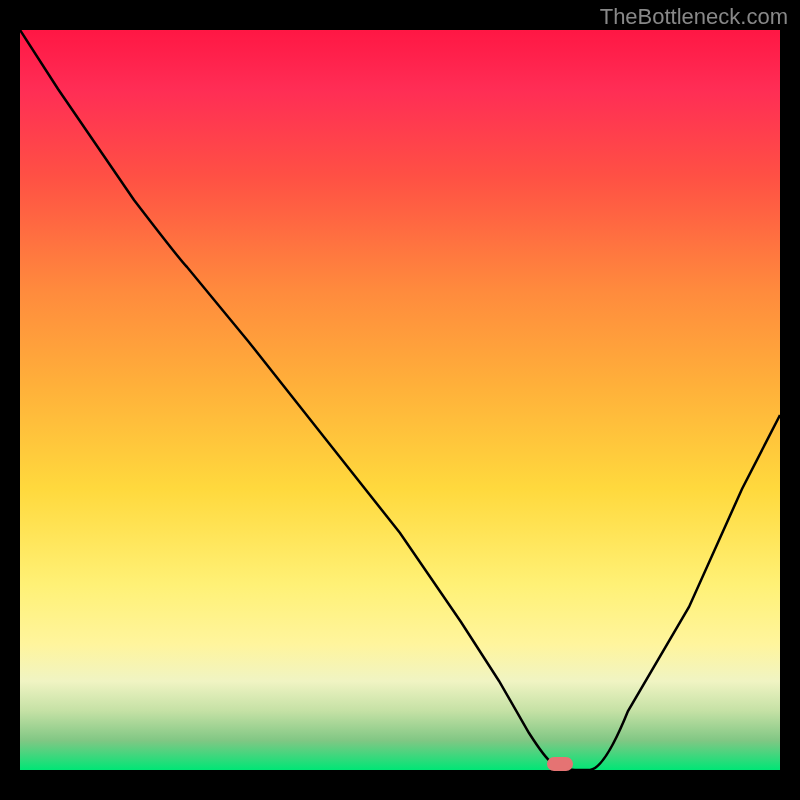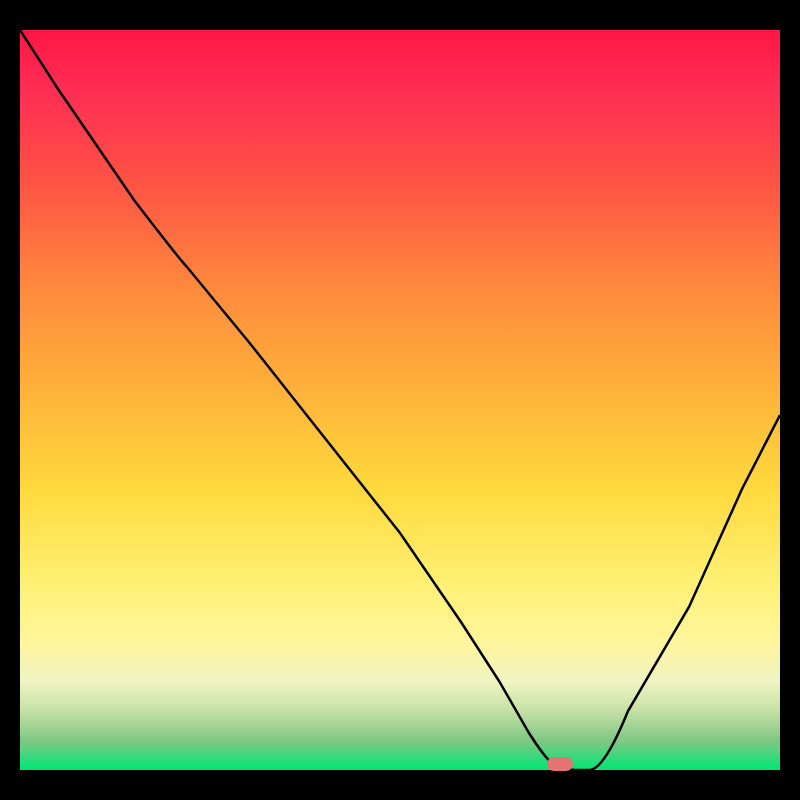--- a/index.html
+++ b/index.html
@@ -75,20 +75,21 @@
     width: 760px;
     height: 2px;
     background: #000;
   }
 </style>
 </head>
 <body>
 
 <div class="container">
 
+  <div class="watermark">TheBottleneck.com</div>
 
   <div class="plot-area">
     <div class="gradient-bg"></div>
 
     <svg class="curve" viewBox="0 0 760 740" preserveAspectRatio="none">
       <path d="M 0 0
                L 38 59
                L 114 170
                Q 160 230 167 237
                L 228 311

